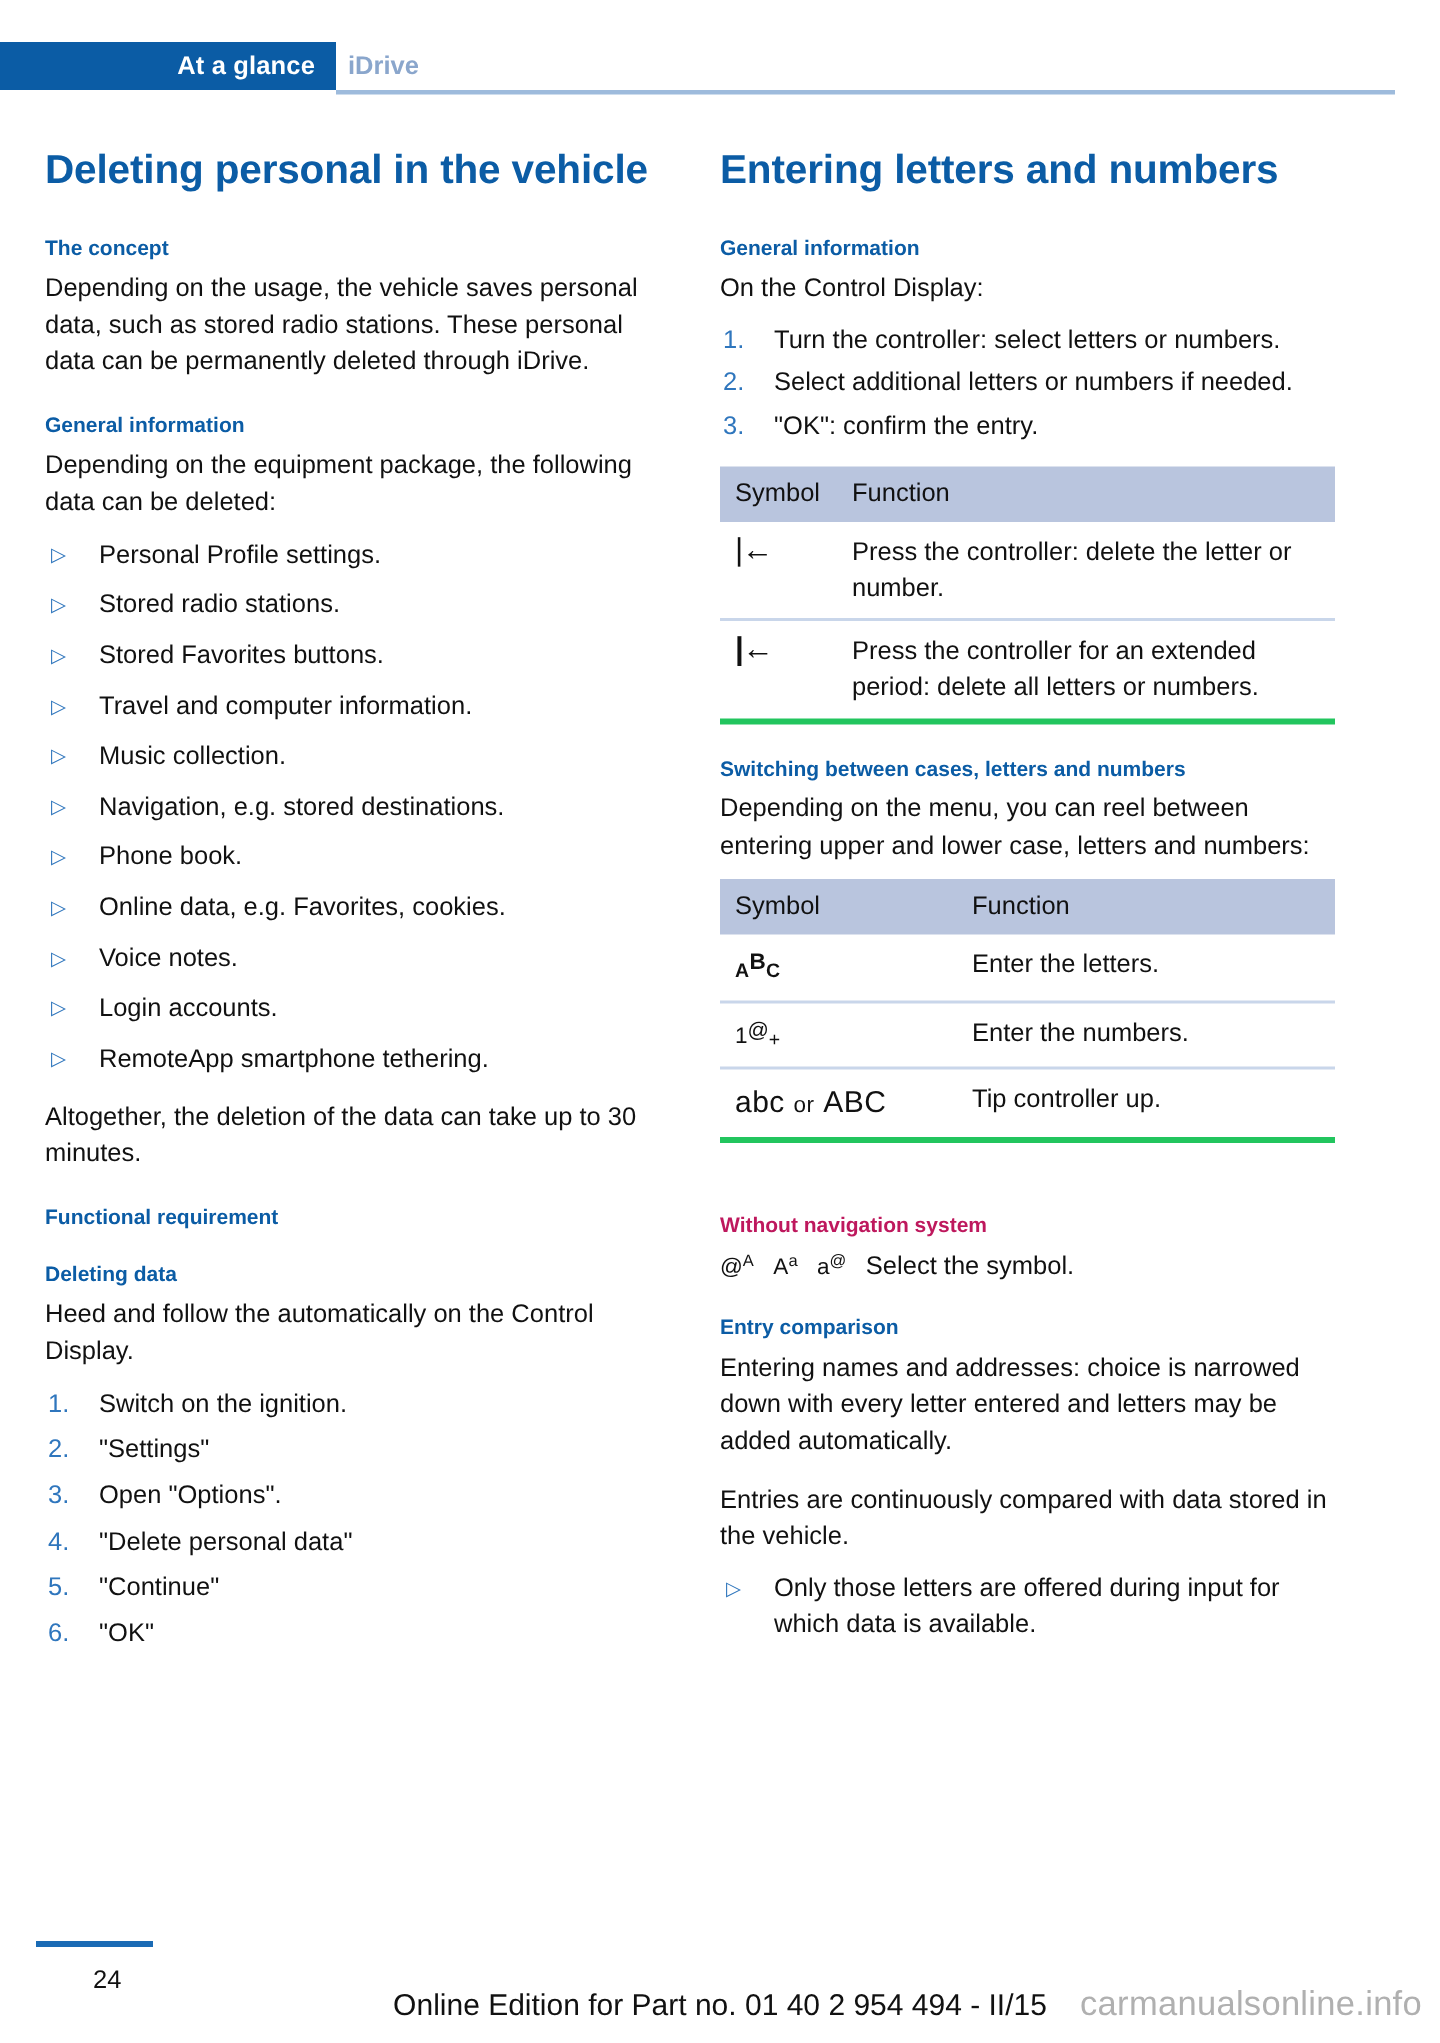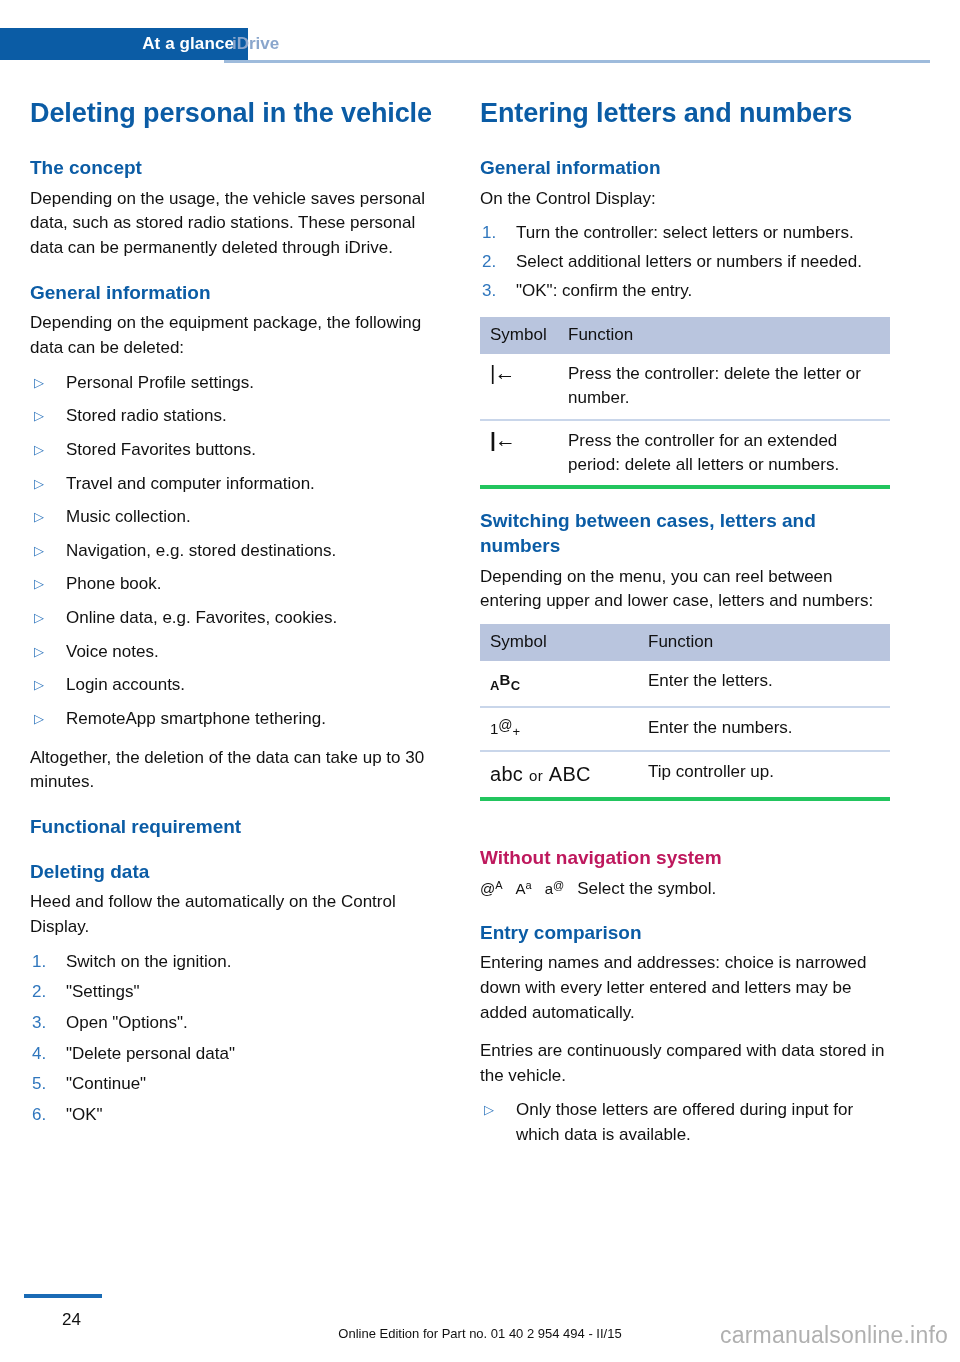--- a/index.html
+++ b/index.html
@@ -15,21 +15,21 @@
   }
 
   
   .page-header {
     position: absolute;
     top: 28px; left: 0; width: 960px; height: 32px;
   }
   .chapter-tab {
     position: absolute;
     left: 0; top: 0;
-    width: 248px; height: 32px;
+    width: 224px; height: 32px;
     background: #0b5ca5;
     color: #ffffff;
     font-size: 17px;
     font-weight: bold;
     display: flex;
     align-items: center;
     justify-content: flex-end;
     padding-right: 14px;
     letter-spacing: 0.1px;
   }
@@ -58,21 +58,21 @@
   h1.title {
     color: #0b5ca5;
     font-size: 27px;
     font-weight: bold;
     line-height: 1.26;
     margin: 0 0 26px 0;
     letter-spacing: -0.1px;
   }
   h2.subhead {
     color: #0b5ca5;
-    font-size: 19px;
+    font-size: 14px;
     font-weight: bold;
     line-height: 1.3;
     margin: 20px 0 6px 0;
   }
   h2.subhead.first { margin-top: 0; }
   h2.subhead.muted { color: #be185d; margin-top: 45px; }
 
   p.body {
     font-size: 17px;
     line-height: 1.45;
@@ -178,21 +178,21 @@
   .page-number {
     position: absolute;
     left: 62px; top: 16px;
     font-size: 17px;
     color: #111111;
   }
   .footer-text {
     position: absolute;
     left: 0; top: 32px; width: 960px;
     text-align: center;
-    font-size: 13px;
+    font-size: 20px;
     color: #111111;
   }
   .watermark {
     position: absolute;
     right: 12px; top: 28px;
     font-size: 23px;
     color: #b0b0b0;
     letter-spacing: 0.2px;
   }
 </style>

